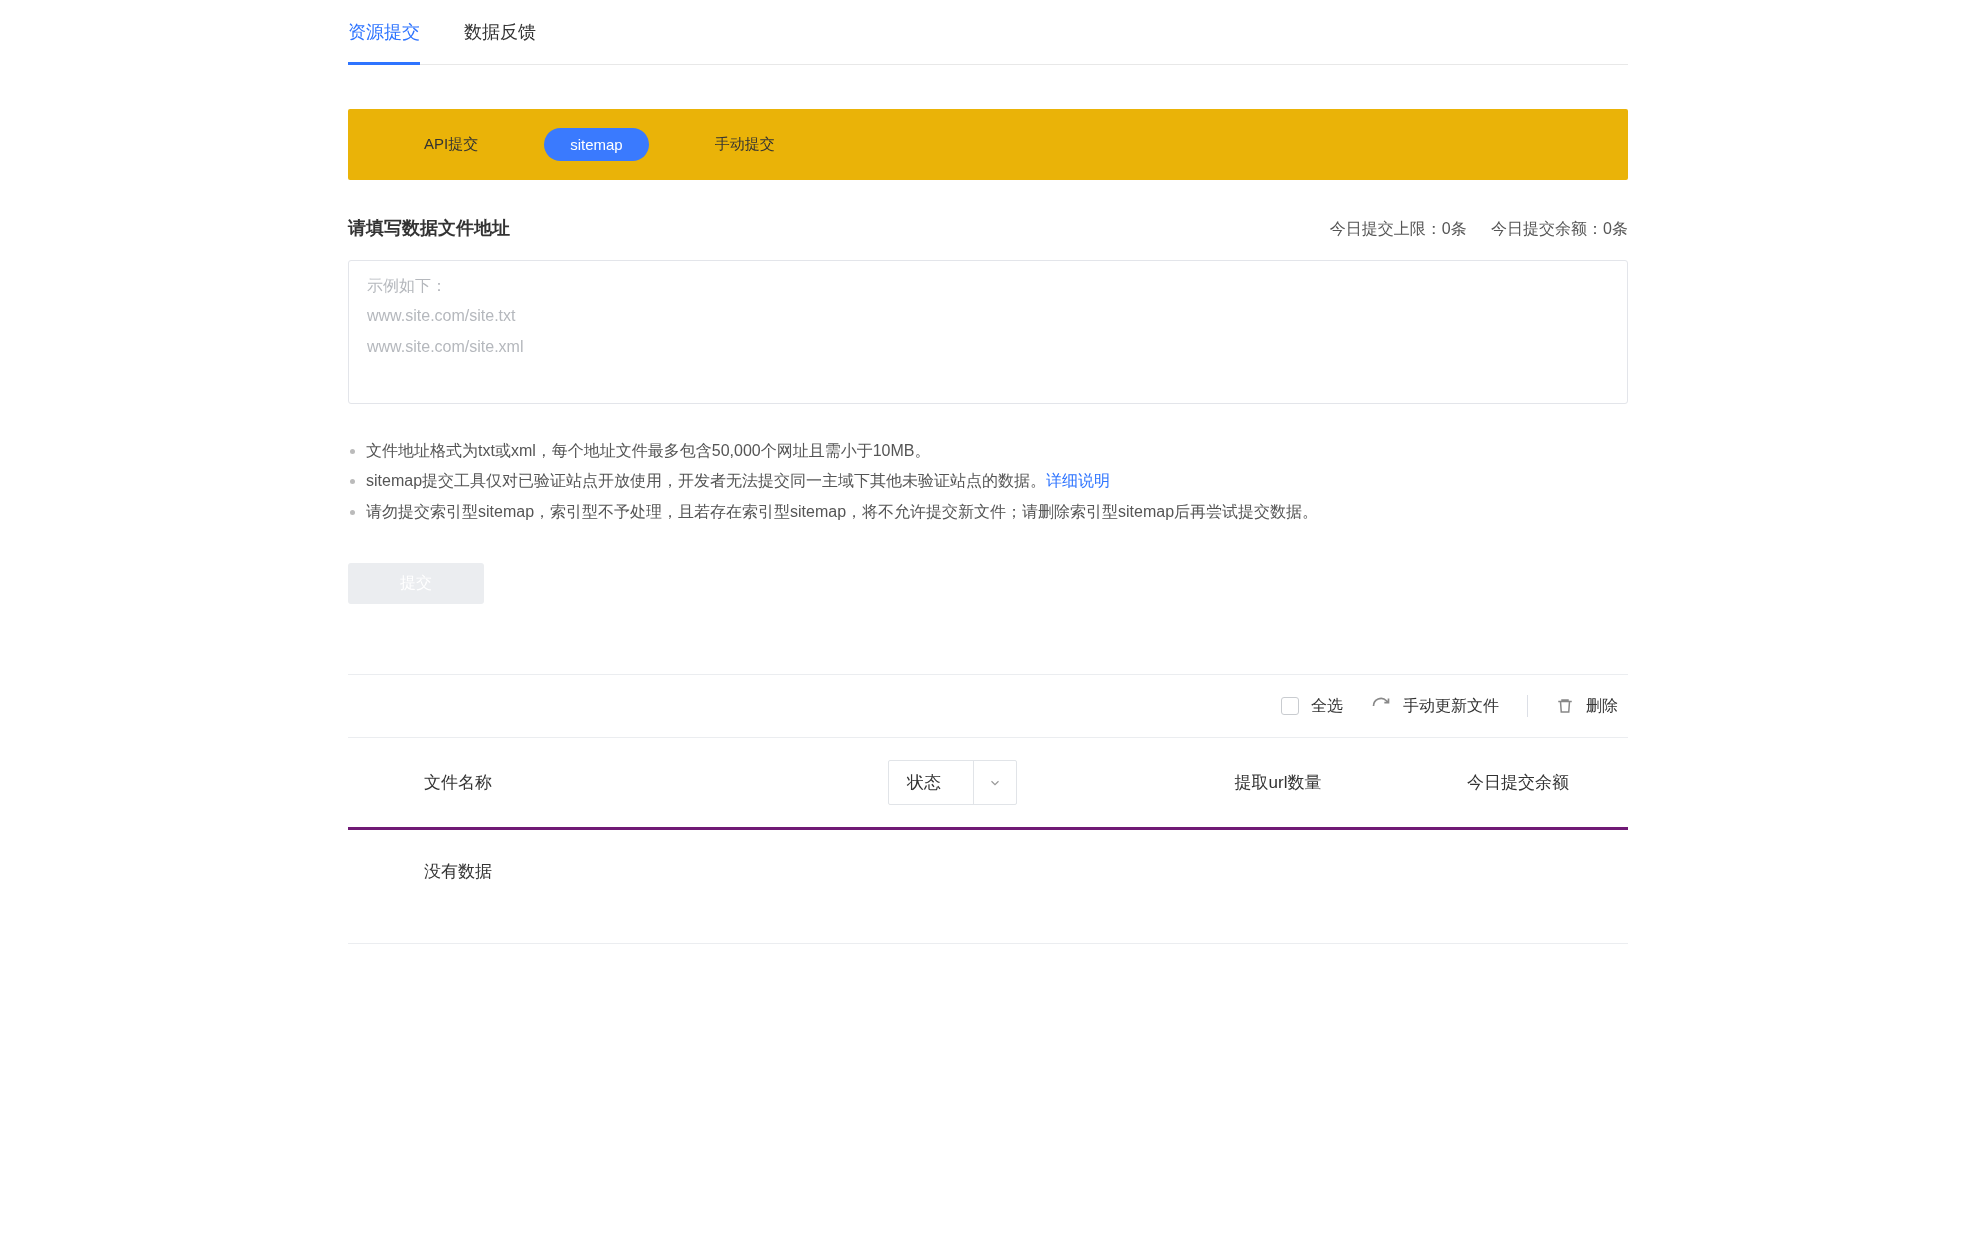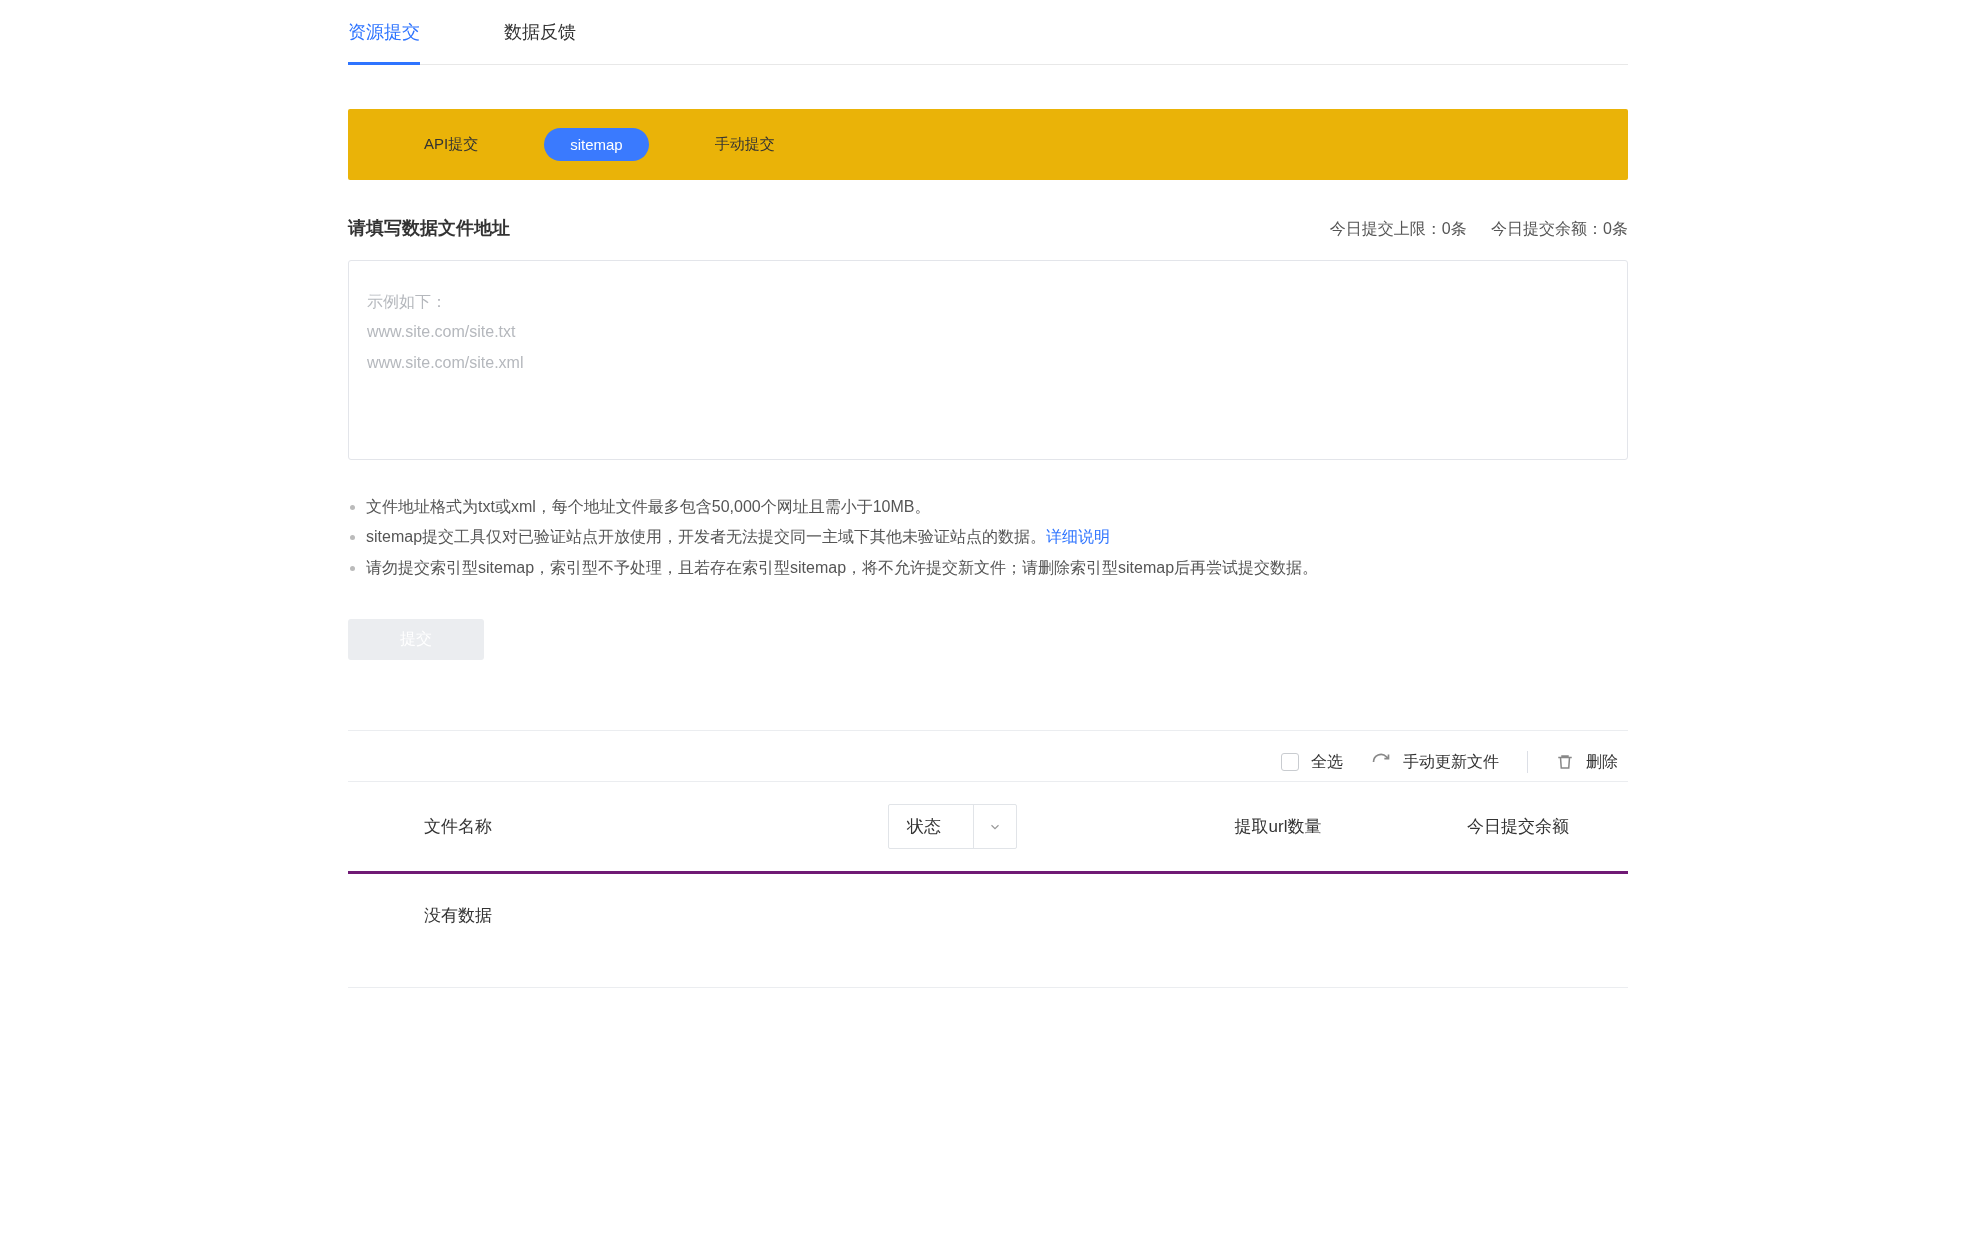--- a/index.html
+++ b/index.html
@@ -1,44 +1,44 @@
 <!DOCTYPE html>
 <html><head>
   <meta charset="utf-8">
   <style>
     * { box-sizing: border-box; margin: 0; padding: 0; }
     body { font-family: -apple-system, "PingFang SC", "Microsoft YaHei", sans-serif; background: #fff; color: #333; font-size: 14px; }
     .container { width: 1360px; margin: 0 auto; padding: 0 40px; }
 
-    .top-tabs { display: flex; border-bottom: 1px solid #e8e8e8; gap: 84px; padding-top: 4px; }
+    .top-tabs { display: flex; border-bottom: 1px solid #e8e8e8; gap: 44px; padding-top: 4px; }
     .top-tab { font-size: 18px; color: #333; padding: 16px 0 20px 0; cursor: pointer; position: relative; }
     .top-tab.active { color: #2e74ff; }
     .top-tab.active::after { content: ""; position: absolute; left: 0; right: 0; bottom: -1px; height: 3px; background: #2e74ff; }
 
     .sub-tabs { display: flex; background: #eab308; margin-top: 44px; padding: 18px 50px; gap: 40px; align-items: center; border-radius: 2px; }
     .sub-tab { font-size: 15px; color: #333; padding: 8px 26px; border-radius: 30px; cursor: pointer; }
     .sub-tab.active { background: #3a7afe; color: #fff; }
 
     .section-header { display: flex; justify-content: space-between; align-items: baseline; margin-top: 36px; }
     .section-title { font-size: 18px; font-weight: 600; color: #333; }
     .quota { font-size: 16px; color: #555; }
     .quota span { margin-left: 20px; margin-top: 24px; }
 
-    .textarea-wrap { margin-top: 20px; border: 1px solid #e3e5ea; border-radius: 3px; padding: 26px 18px; height: 200px; }
+    .textarea-wrap { margin-top: 20px; border: 1px solid #e3e5ea; border-radius: 3px; padding: 10px 18px; height: 144px; }
     .textarea-placeholder { color: #b5b8bd; font-size: 16px; line-height: 1.9; white-space: pre-line; }
 
     .hints { margin-top: 32px; padding-left: 18px; }
     .hints li { font-size: 16px; color: #555; line-height: 1.9; list-style: disc; list-style-position: outside; }
     .hints li::marker { color: #bbb; }
     .hints a { color: #2e74ff; text-decoration: none; cursor: pointer; }
 
     .submit-btn { margin-top: 36px; background: #ebedf0; color: #fff; border: none; padding: 10px 52px; font-size: 16px; border-radius: 3px; cursor: not-allowed; }
 
     .table-section { margin-top: 70px; border-top: 1px solid #ebedf0; }
-    .table-actions { display: flex; justify-content: flex-end; align-items: center; padding: 20px 10px 8px 0; border-bottom: 1px solid #ebedf0; font-size: 16px; color: #333; }
+    .table-actions { display: flex; justify-content: flex-end; align-items: center; padding: 20px 10px 20px 0; border-bottom: 1px solid #ebedf0; font-size: 16px; color: #333; }
     .table-actions .grp { display: inline-flex; align-items: center; gap: 12px; margin-left: 28px; cursor: pointer; }
     .divider { width: 1px; height: 22px; background: #dcdfe6; margin-left: 28px; }
     .checkbox { width: 18px; height: 18px; border: 1px solid #c9ccd0; border-radius: 3px; display: inline-block; }
     .refresh-icon, .trash-icon { display: inline-flex; color: #888; }
 
     .table-head { display: flex; align-items: center; padding: 22px 0; border-bottom: 3px solid #701a75; }
     .col-name { flex: 0 0 540px; padding-left: 76px; font-size: 17px; color: #333; }
     .col-status { flex: 0 0 260px; display: flex; align-items: center; }
     .status-box { display: flex; border: 1px solid #e1e4e8; border-radius: 2px; overflow: hidden; gap: 14px; }
     .status-label { padding: 10px 18px; font-size: 17px; color: #333; }

